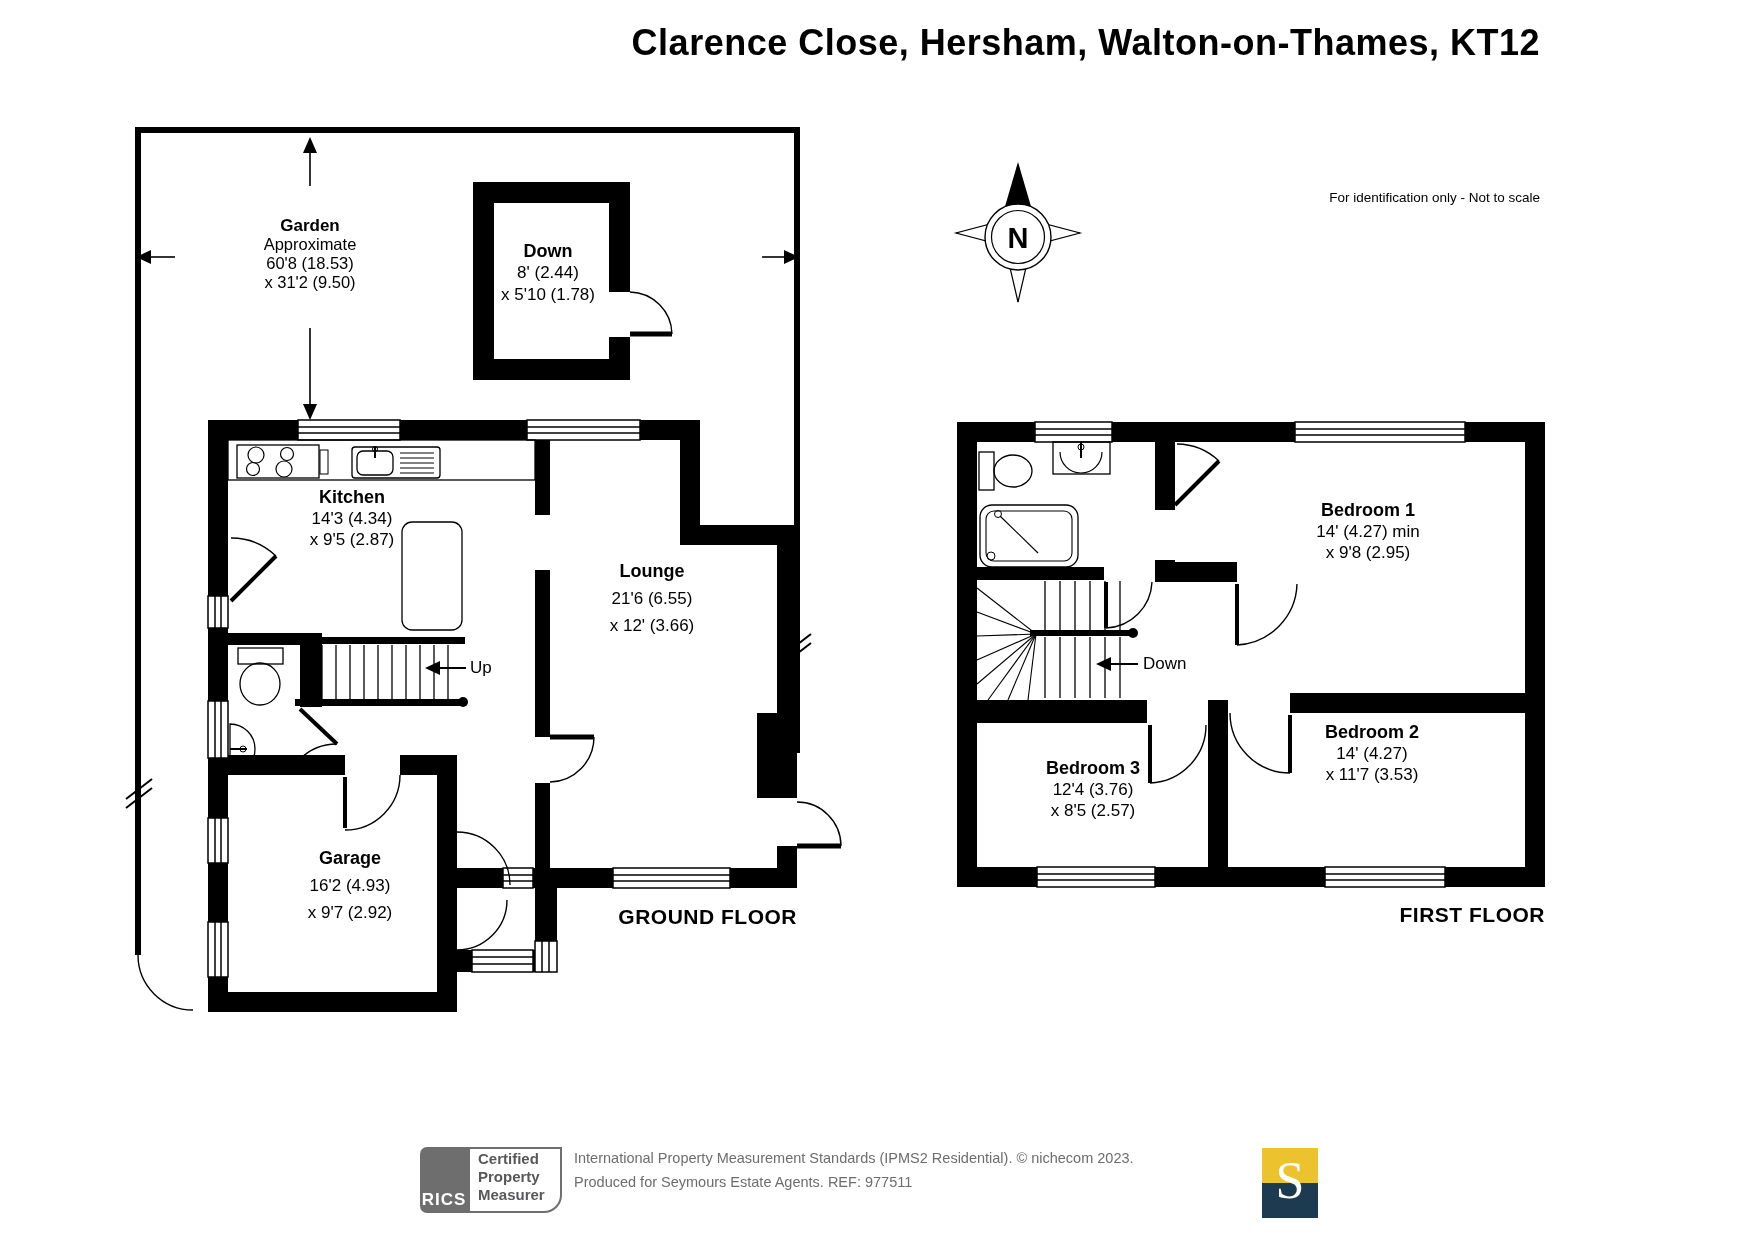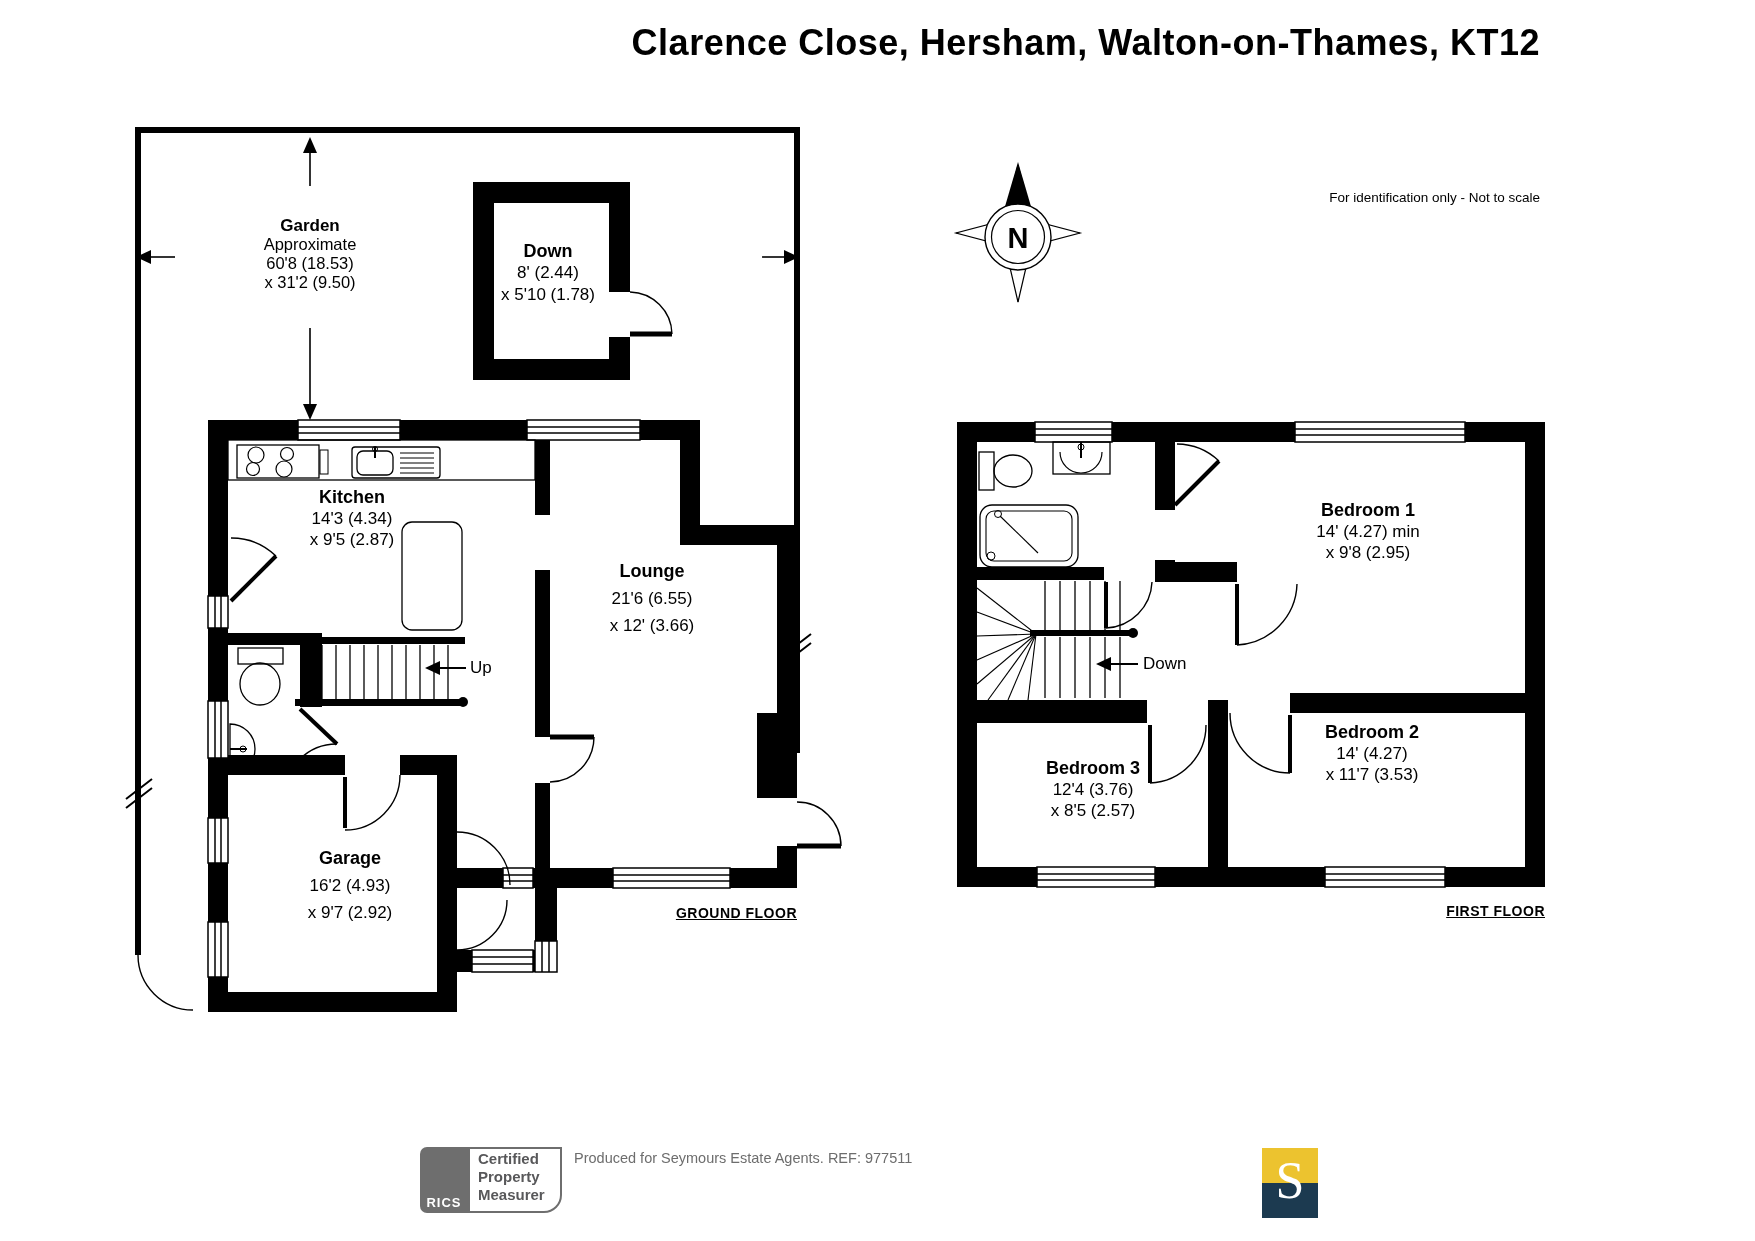--- a/index.html
+++ b/index.html
@@ -9,28 +9,28 @@
   .txt{position:absolute;white-space:nowrap;}
   .right{text-align:left;}
   .page-title{font-size:36px;font-weight:bold;letter-spacing:.5px;}
   .area-block{font-size:22px;line-height:28px;}
   .disclaimer{font-size:13.5px;}
   .room-label{position:absolute;transform:translateX(-50%);text-align:center;
               font-size:17px;line-height:21px;}
   .room-label .nm{font-weight:bold;font-size:18px;}
   .garden-label{line-height:19px;font-size:16.5px;}
   .garden-label .nm{font-size:17px;}
-  .floor-label{font-size:14px;font-weight:bold;letter-spacing:.5px;text-decoration:underline;}
+  .floor-label{font-size:21px;font-weight:bold;letter-spacing:.5px;}
   .stair-label{font-size:17px;font-weight:normal;}
   .compass-n{font-size:29px;font-weight:bold;transform:translate(-50%,-50%);}
   
   .rics-badge{position:absolute;left:420px;top:1147px;width:48px;height:66px;background:#6e6e6e;
               border-radius:7px 0 0 7px;}
   .rics-badge .word{position:absolute;left:0;right:0;bottom:3px;text-align:center;color:#fff;
-              font-size:13px;font-weight:bold;letter-spacing:1px;margin-top:40px;}
+              font-size:17px;font-weight:bold;letter-spacing:1px;margin-top:40px;}
   .cert-box{position:absolute;left:468px;top:1147px;width:94px;height:66px;background:#fff;
             border:2.5px solid #6e6e6e;border-radius:0 0 18px 0;box-sizing:border-box;}
   .cert-box div{margin:1px 14px 0 8px;font-size:15px;font-weight:bold;color:#58585a;line-height:17px;}
   .foot-par{position:absolute;left:574px;top:1146px;font-size:14.5px;line-height:24px;color:#6d6d6d;}
   .s-logo{position:absolute;left:1262px;top:1148px;width:56px;height:70px;}
   .s-logo .top{position:absolute;left:0;top:0;width:56px;height:35px;}
   .s-logo .bot{position:absolute;left:0;top:35px;width:56px;height:35px;}
   .s-logo .letter{position:absolute;left:0;top:0;width:56px;height:70px;text-align:center;
                   font-family:"Liberation Serif",serif;font-size:52px;line-height:66px;color:#fff;}
 </style>
@@ -381,20 +381,21 @@
 
   <div class="rics-badge">
     <div class="word">RICS</div>
   </div>
   <div class="cert-box">
     <div>Certified</div>
     <div>Property</div>
     <div>Measurer</div>
   </div>
   <div class="foot-par">
+    <div>International Property Measurement Standards (IPMS2 Residential).   © nichecom 2023.</div>
     <div>Produced for Seymours Estate Agents.   REF: 977511</div>
   </div>
   <div class="s-logo">
     <div class="top" style="background: rgb(236, 195, 47);"></div>
     <div class="bot" style="background: rgb(28, 58, 80);"></div>
     <div class="letter">S</div>
   </div>
 
 </div>
 

